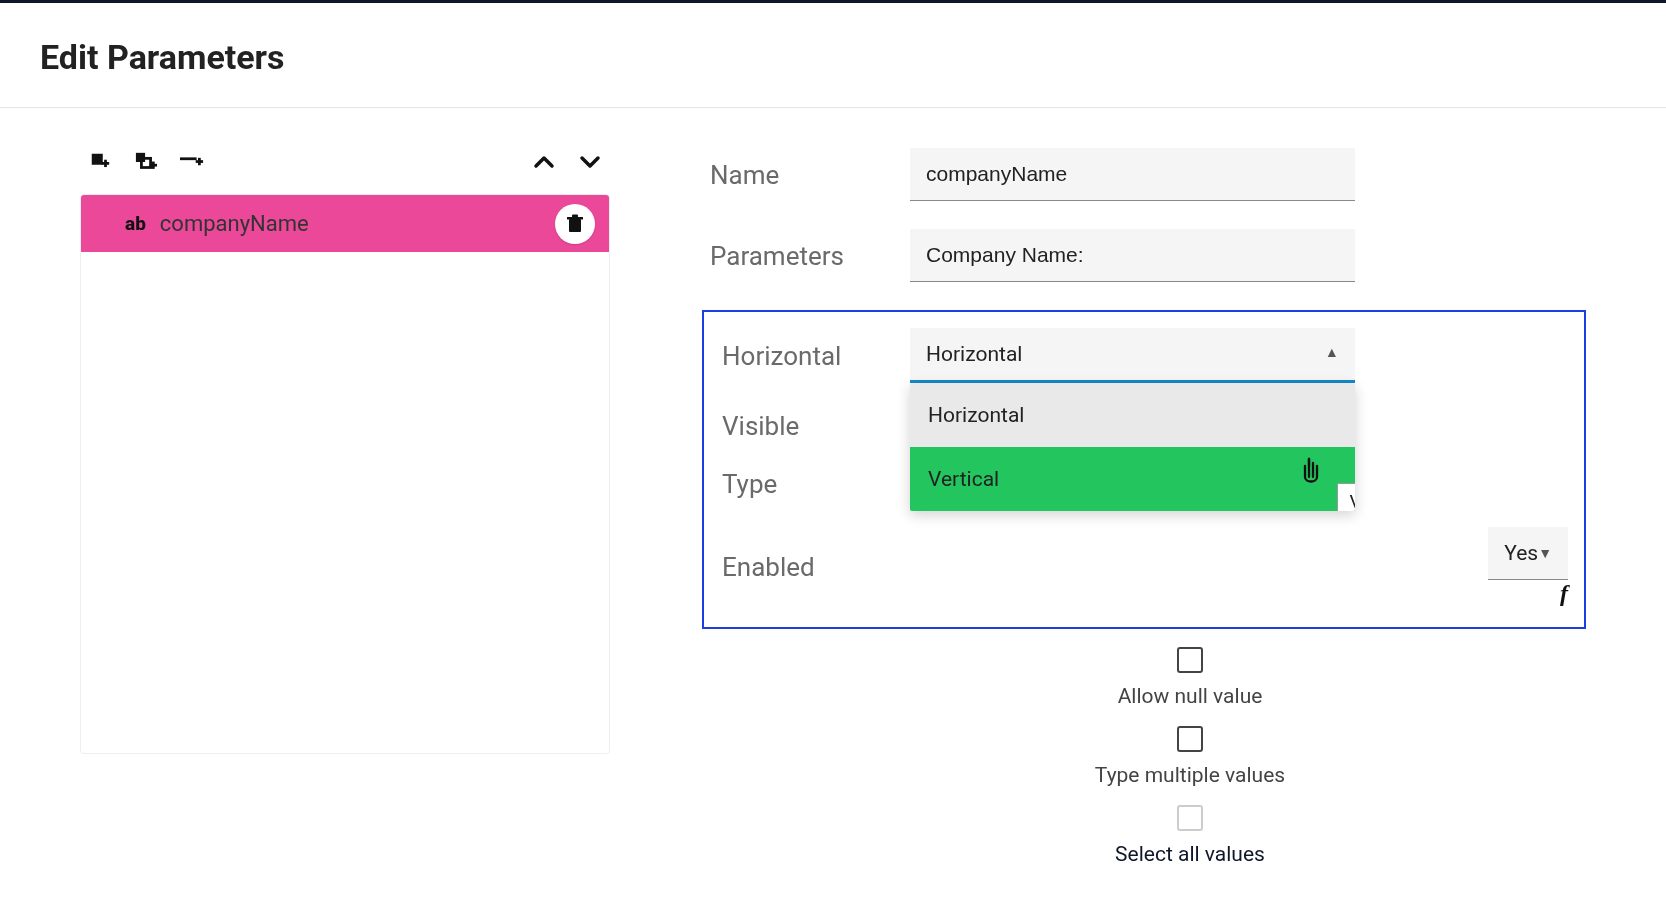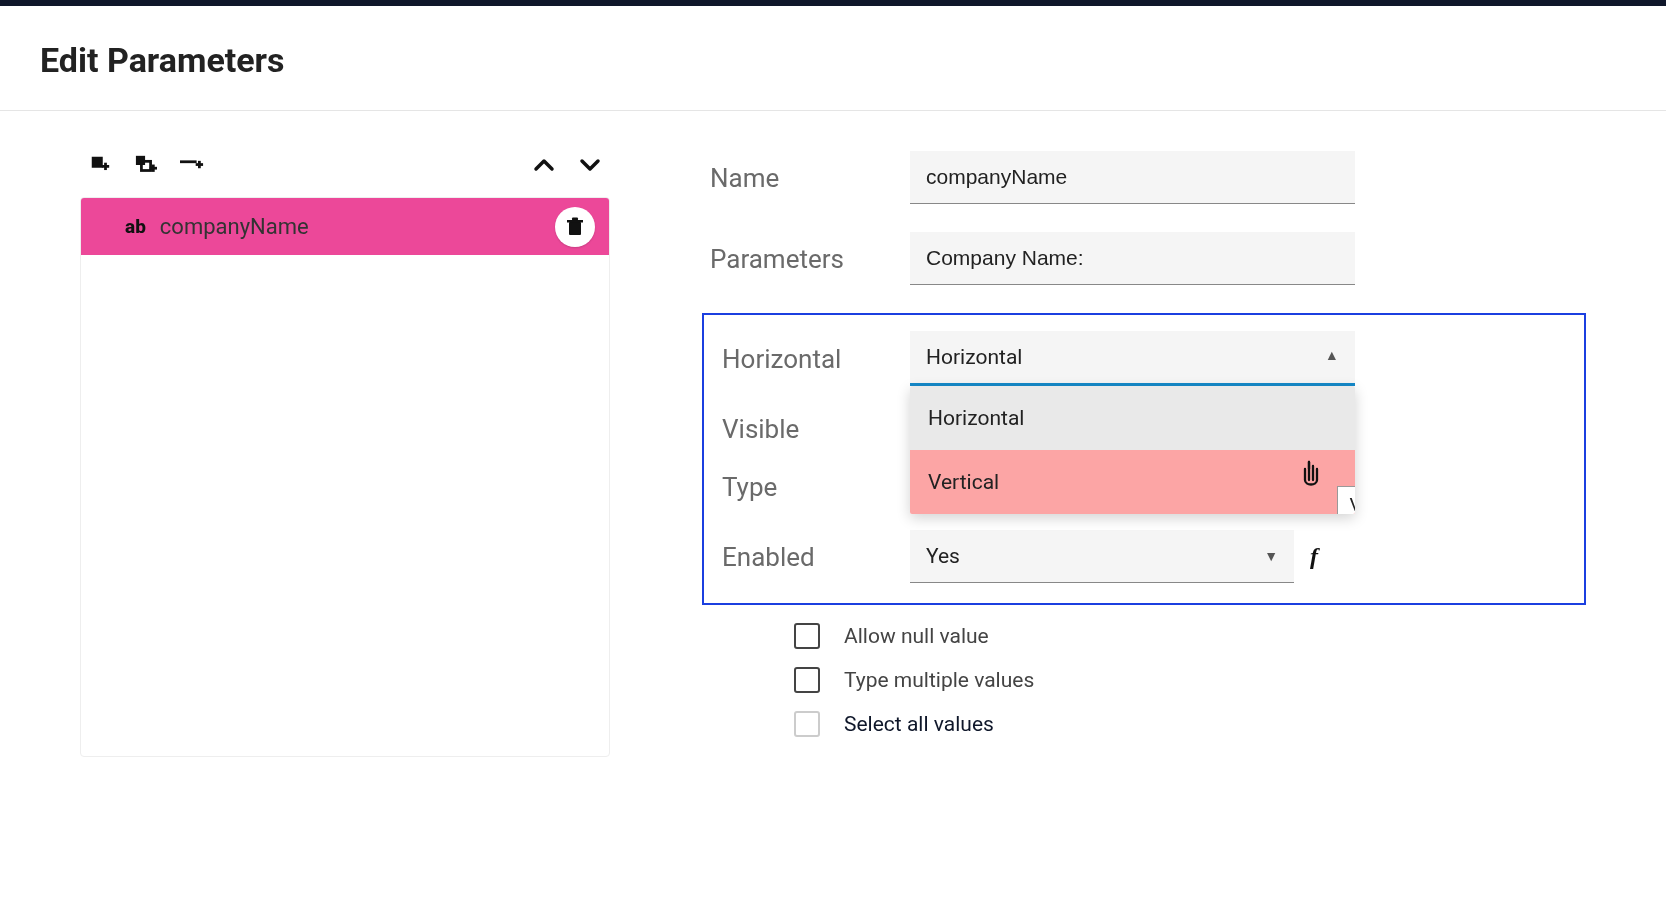--- a/index.html
+++ b/index.html
@@ -6,21 +6,21 @@
   body {
     font-family: -apple-system, BlinkMacSystemFont, "Segoe UI", Roboto, Arial, sans-serif;
     background: #fff;
     color: #222;
     font-size: 19px;
     width: 1666px;
     height: 916px;
     overflow: hidden;
   }
   .shell {
-    border-top: 6px solid #0f172a;
+    border-top: 3px solid #0f172a;
   }
   .header {
     padding: 34px 40px 30px 40px;
     border-bottom: 1px solid #e5e5e5;
   }
   .header h1 {
     font-size: 34px;
     font-weight: 700;
     color: #222;
   }
@@ -139,21 +139,22 @@
     margin-left: 16px;
     font-family: Georgia, serif;
     font-style: italic;
     font-weight: 700;
     font-size: 24px;
     color: #111;
     cursor: pointer;
   }
   .inline {
     display: flex;
-    align-items: center;
+    align-items: flex-end;
+    flex-direction: column;
   }
 
   .highlight-box {
     border: 2px solid #1b3fe0;
     padding: 16px 16px 16px 0;
     margin-left: -8px;
     margin-bottom: 14px;
   }
   .highlight-box .form-row { margin-bottom: 28px; }
   .highlight-box .form-row:last-child { margin-bottom: 4px; }
@@ -169,21 +170,21 @@
     overflow: hidden;
   }
   .dropdown-option {
     padding: 20px 18px;
     font-size: 21px;
     color: #222;
     cursor: pointer;
     position: relative;
   }
   .dropdown-option.selected { background: #e9e9e9; }
-  .dropdown-option.hover { background: #fca5a5; }
+  .dropdown-option.hover { background: #22c55e; }
 
   .cursor-pointer {
     position: absolute;
     right: 28px;
     top: 10px;
     pointer-events: none;
     z-index: 20;
   }
   .tooltip-box {
     position: absolute;
@@ -193,23 +194,24 @@
     border: 1px solid #999;
     padding: 6px 12px;
     font-size: 19px;
     z-index: 21;
     white-space: nowrap;
   }
 
   .check-row {
     display: flex;
     align-items: center;
-    gap: 24px;
+    gap: 11px;
     margin-left: 84px;
     margin-top: 18px;
+    flex-direction: column;
   }
   .check-row:first-of-type { margin-top: 6px; }
   .checkbox {
     width: 26px; height: 26px;
     border: 2.5px solid #444;
     border-radius: 3px;
     cursor: pointer;
   }
   .check-label {
     font-size: 21px;

